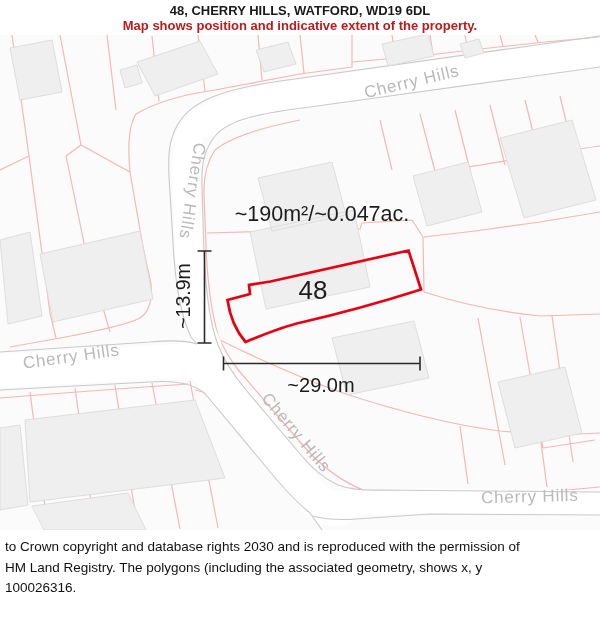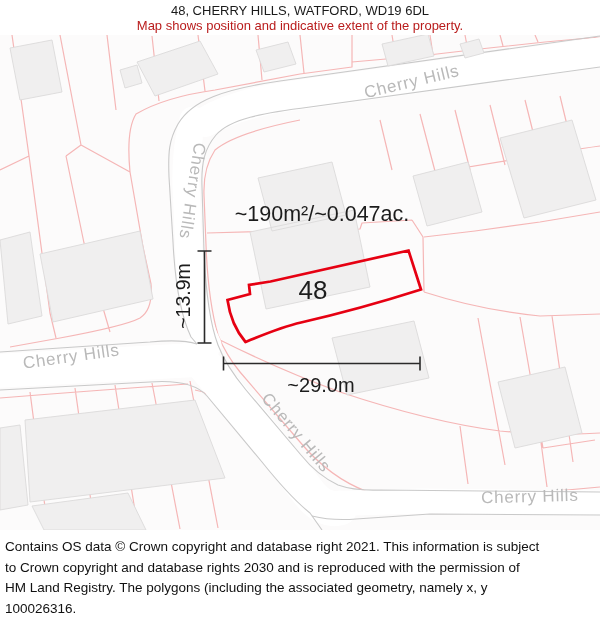--- a/index.html
+++ b/index.html
@@ -3,20 +3,21 @@
 <meta charset="utf-8">
 <style>
   html,body{margin:0;padding:0;}
   body{
     width:600px;height:625px;overflow:hidden;background:#ffffff;
     font-family:"Liberation Sans", sans-serif;color:#1a1a1a;
   }
   .title-block{
     height:35px;text-align:center;padding-top:3px;box-sizing:border-box;
     background:#ffffff;
+    font-weight:bold;
   }
   .title-line1{font-size:13px;line-height:15px;color:#1a1a1a;}
   .title-line2{font-size:13px;line-height:15px;color:#b91c1c;}
   .map-wrap{
     width:600px;height:495px;background:#fcfbfb;position:relative;
   }
   .map-wrap svg{display:block;}
   .footer-block{
     padding:7px 6px 0 5px;font-size:13.5px;line-height:20.5px;color:#111111;
   }
@@ -133,17 +134,16 @@
 
     <text class="dim-label" x="322" y="221" font-size="21.5" text-anchor="middle">~190m²/~0.047ac.</text>
     <text class="dim-label" x="313" y="299" font-size="26" text-anchor="middle">48</text>
     <text class="dim-label" x="321" y="392" font-size="20" text-anchor="middle">~29.0m</text>
     <text class="dim-label" font-size="19.5" text-anchor="middle" transform="translate(190,296) rotate(-90)">~13.9m</text>
   </g>
 </svg>
 </div>
 
 <div class="footer-block">
-  <div>Contains OS data © Crown copyright and database right 2021. This information is subject</div>
   <div>to Crown copyright and database rights 2030 and is reproduced with the permission of</div>
-  <div>HM Land Registry. The polygons (including the associated geometry, namely x, y</div>
+  <div>HM Land Registry. The polygons (including the associated geometry, shows x, y</div>
   <div>100026316.</div>
 </div>
 
 </body></html>

